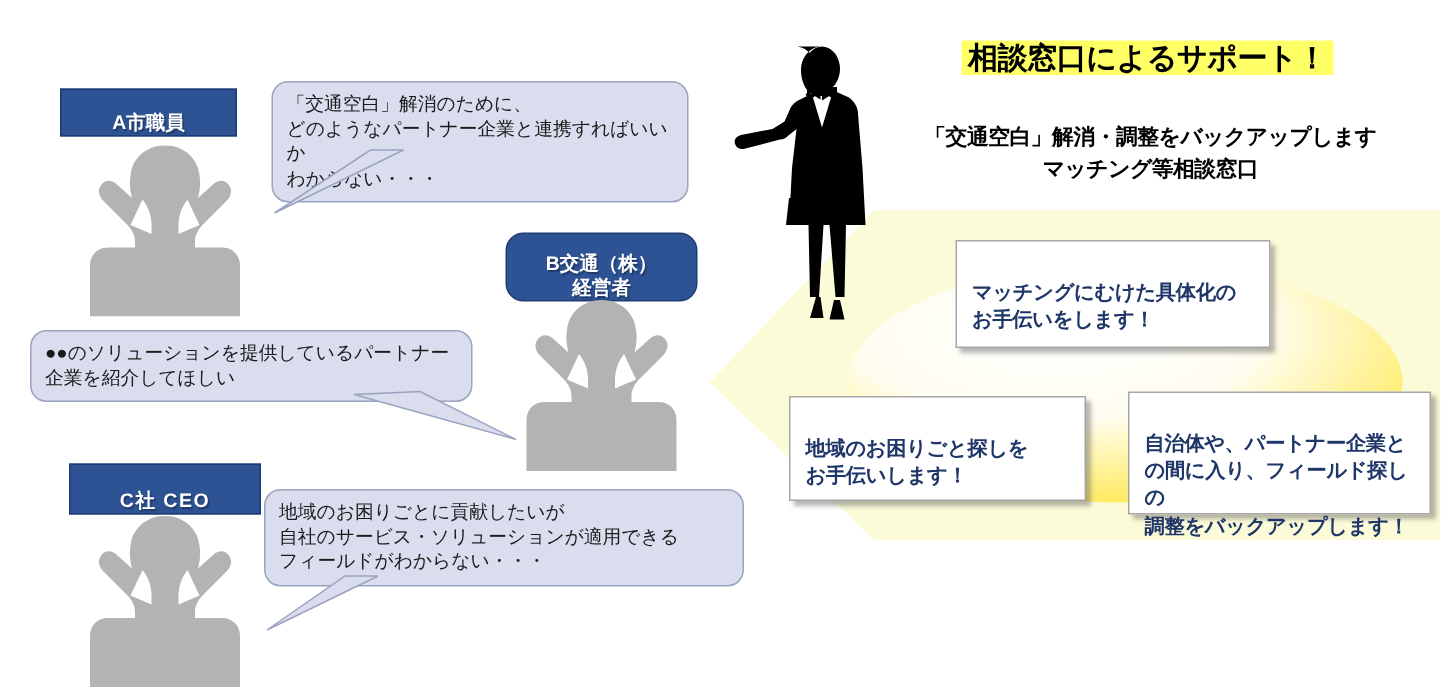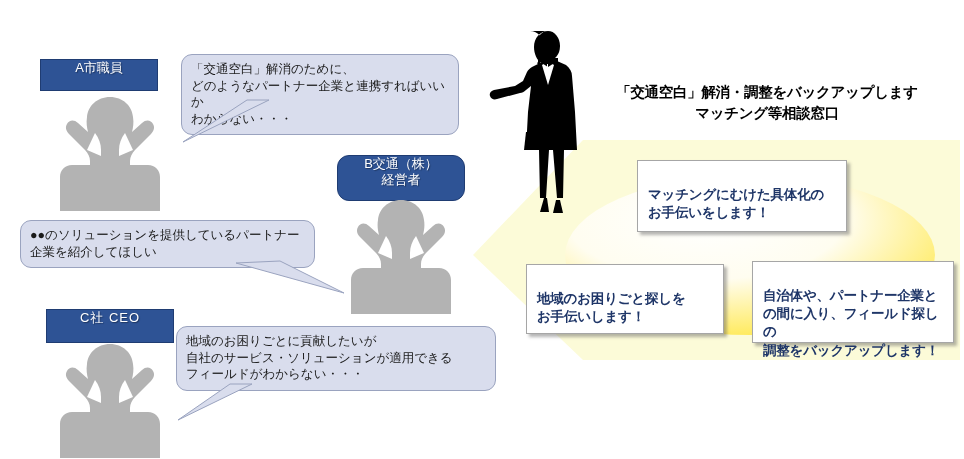--- a/index.html
+++ b/index.html
@@ -32,24 +32,24 @@
     text-shadow: 2px 2px 0 #8f9fd6;
     white-space: nowrap;
   }
 
   
   .name-plate {
     position: absolute;
     background: #2e5395;
     border: 1px solid #1f3c72;
     color: #ffffff;
-    font-weight: normal;
+    font-weight: bold;
     font-size: 13px;
     display: flex;
-    align-items: flex-start;
+    align-items: flex-end;
     justify-content: center;
     text-align: center;
     line-height: 1.25;
     box-sizing: border-box;
     text-shadow: 1px 1px 1px rgba(0,0,0,0.35);
   }
   #plate-a  { left: 40px;  top: 59px;  width: 118px; height: 32px; }
   #plate-b  { left: 337px; top: 155px; width: 128px; height: 46px; border-radius: 12px; }
   #plate-c  { left: 46px;  top: 309px; width: 128px; height: 34px; }
   #plate-c .plate-text { letter-spacing: 1px; }
@@ -233,21 +233,21 @@
     <path fill="currentColor" d="M52 34l8 5 8-5-4-4h-8z"></path>
     <path fill="currentColor" d="M50 30h20v4H50z"></path>
     <path fill="#ffffff" d="M59 36l1 0 0 6-1 0z"></path>
     <path fill="currentColor" d="M38 104h44l2 18H36z"></path>
     <path fill="currentColor" d="M56 170l-4 14h9l-2-14z"></path>
     <path fill="currentColor" d="M68 172l-3 13h10l-3-13z"></path>
   </svg>
 
   <div class="right-title-wrap">
     <span class="right-title">
-      <span class="hl"></span>
+      <span class="hl"></span><span class="txt">相談窓口によるサポート！</span>
     </span>
   </div>
 
   <div class="right-sub">「交通空白」解消・調整をバックアップします
 マッチング等相談窓口</div>
 
   <div class="support-box" id="box-1">マッチングにむけた具体化の
 お手伝いをします！</div>
   <div class="support-box" id="box-2">地域のお困りごと探しを
 お手伝いします！</div>

